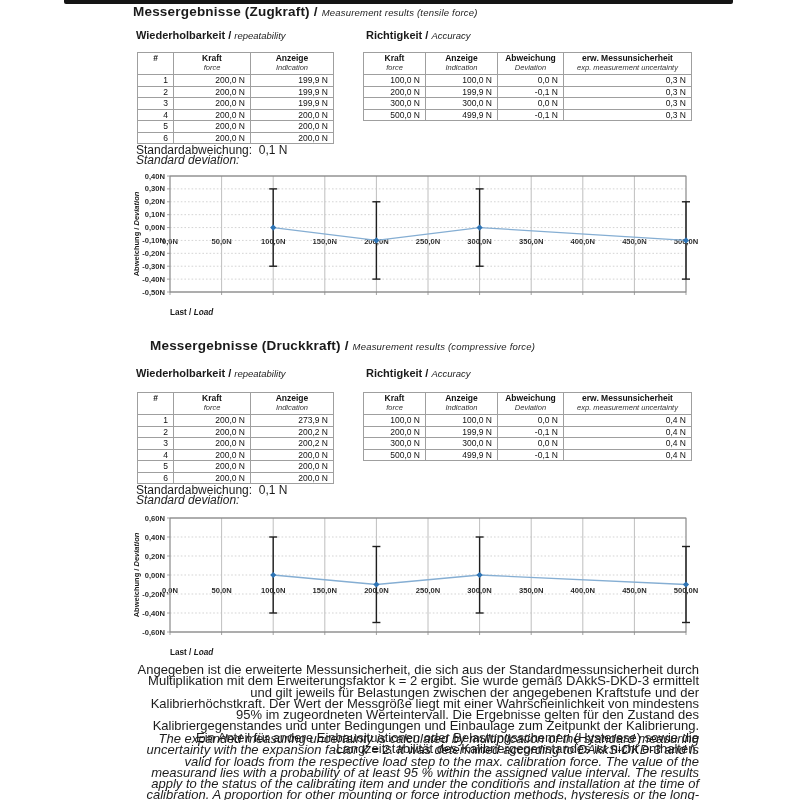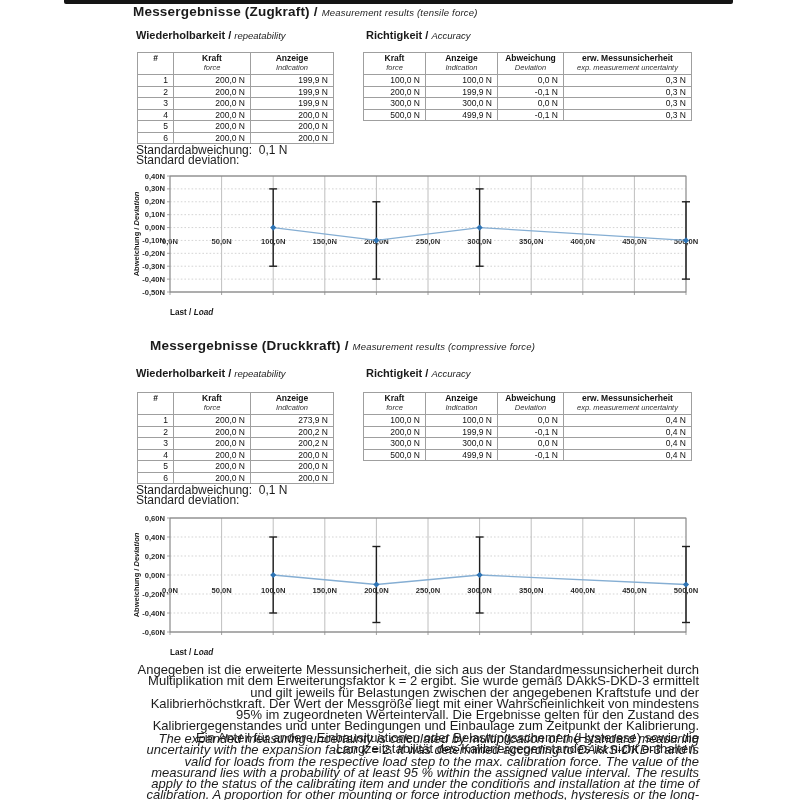--- a/index.html
+++ b/index.html
@@ -17,21 +17,21 @@
   .h2{font-size:11px;font-weight:bold;}
   
   table.data-table{border-collapse:collapse;table-layout:fixed;font-size:8.5px;color:#111;}
   table.data-table th,table.data-table td{border:1px solid #9f9f9f;padding:0 5px;}
   table.data-table th{padding:1px 4px 2px;vertical-align:top;}
   table.data-table th .th-de{font-weight:bold;font-size:8.5px;line-height:9.5px;text-align:center;}
   table.data-table th .th-en{font-weight:normal;font-style:italic;font-size:7.5px;line-height:8.5px;color:#333;}
   table.data-table td{height:10.5px;line-height:10.5px;text-align:right;white-space:nowrap;}
   
   .stddev{font-size:12px;line-height:10px;}
-  .stddev .it{color:#222;}
+  .stddev .it{font-style:italic;color:#222;}
   
   .xlabel{font-size:8.2px;font-weight:bold;text-align:left;}
   .xlabel .en{font-style:italic;font-weight:bold;}
   
   .footnote{font-size:13px;line-height:11.3px;text-align:right;color:#1c1c1c;width:566px;}
   .footnote.it{font-style:italic;}
   svg.chart{overflow:visible;}
 </style>
 </head>
 <body>

